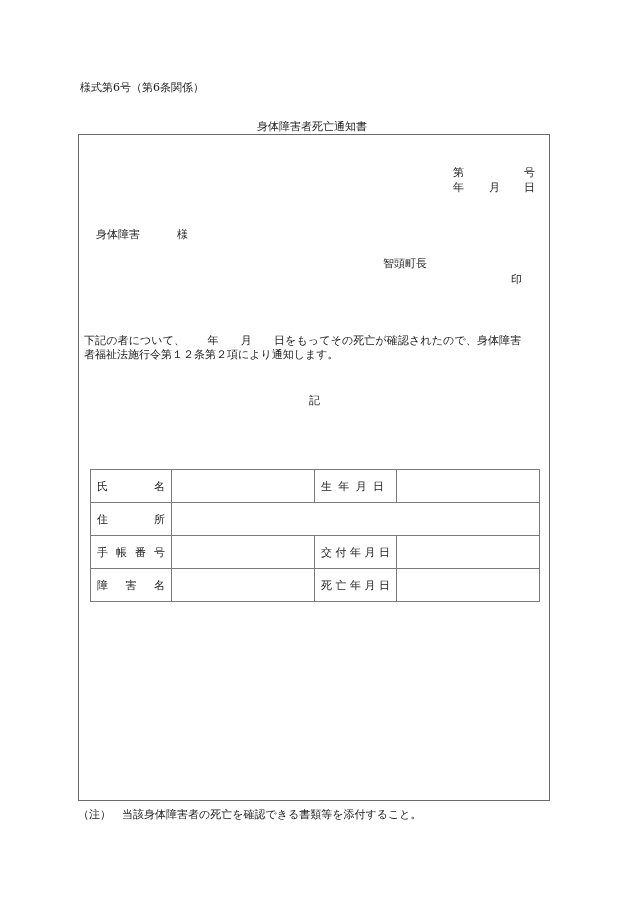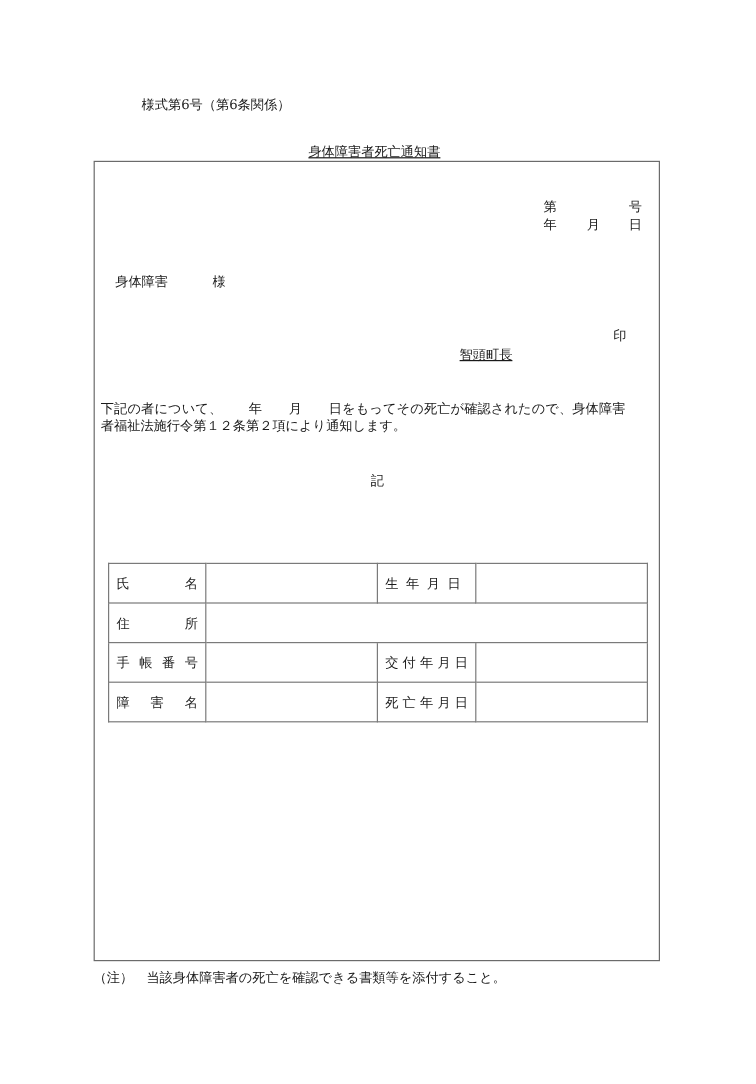--- a/index.html
+++ b/index.html
@@ -9,35 +9,35 @@
   .frame { position:absolute; left:78px; top:134px; width:472px; height:667px;
            border:1.5px solid #6b6b6b; box-sizing:border-box; }
   table.info { position:absolute; left:90px; top:469px; width:449px; border-collapse:collapse; table-layout:fixed; }
   table.info td { border:1.5px solid #7a7a7a; height:33px; padding:0 6px; font-size:11px; box-sizing:border-box; }
   .lbl { display:flex; justify-content:space-between; }
   .c1 { width:81px; } .c2 { width:143px; } .c3 { width:82px; } .c4 { width:143px; }
 </style>
 </head>
 <body>
 
-<div class="abs" style="left:80px;top:80px;font-size:11px;margin-left:38px;">様式第6号（第6条関係）</div>
-<div class="abs" style="left:257px;top:119px;font-size:11px;text-decoration:underline;">身体障害者死亡通知書</div>
+<div class="abs" style="left:80px;top:80px;font-size:11px;">様式第6号（第6条関係）</div>
+<div class="abs" style="left:257px;top:119px;font-size:11px;">身体障害者死亡通知書</div>
 
 <div class="frame"></div>
 
 <div class="abs" style="left:453px;top:165px;">第</div>
 <div class="abs" style="left:524px;top:165px;">号</div>
 <div class="abs" style="left:453px;top:180px;">年</div>
 <div class="abs" style="left:489px;top:180px;">月</div>
 <div class="abs" style="left:524px;top:180px;">日</div>
 
 <div class="abs" style="left:96px;top:227px;">身体障害</div>
 <div class="abs" style="left:177px;top:227px;">様</div>
 
-<div class="abs" style="left:383px;top:288px;text-decoration:underline;">智頭町長</div>
+<div class="abs" style="left:383px;top:256px;">智頭町長</div>
 <div class="abs" style="left:511px;top:272px;">印</div>
 
 <div class="abs" style="left:84px;top:333px;letter-spacing:0.1px;text-align:right;">下記の者について、　　年　　月　　日をもってその死亡が確認されたので、身体障害</div>
 <div class="abs" style="left:84px;top:347px;">者福祉法施行令第１２条第２項により通知します。</div>
 
 <div class="abs" style="left:309px;top:393px;">記</div>
 
 <table class="info">
   <colgroup>
       <col class="c1">

